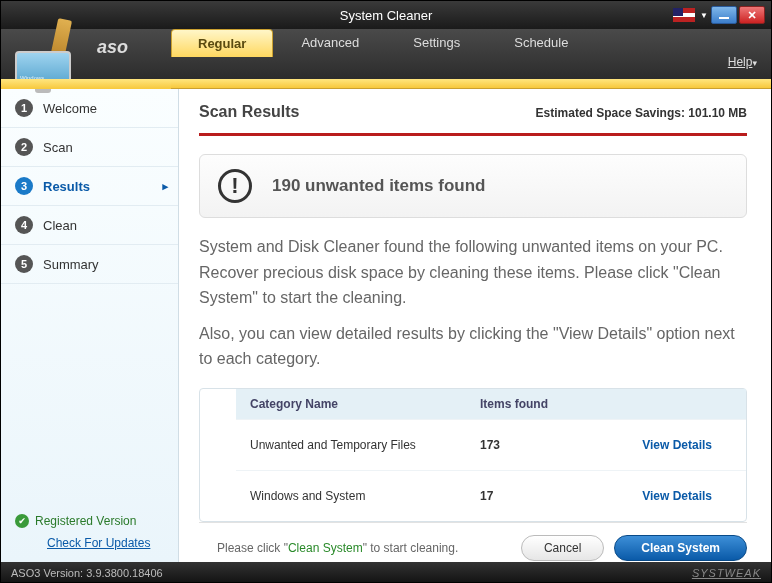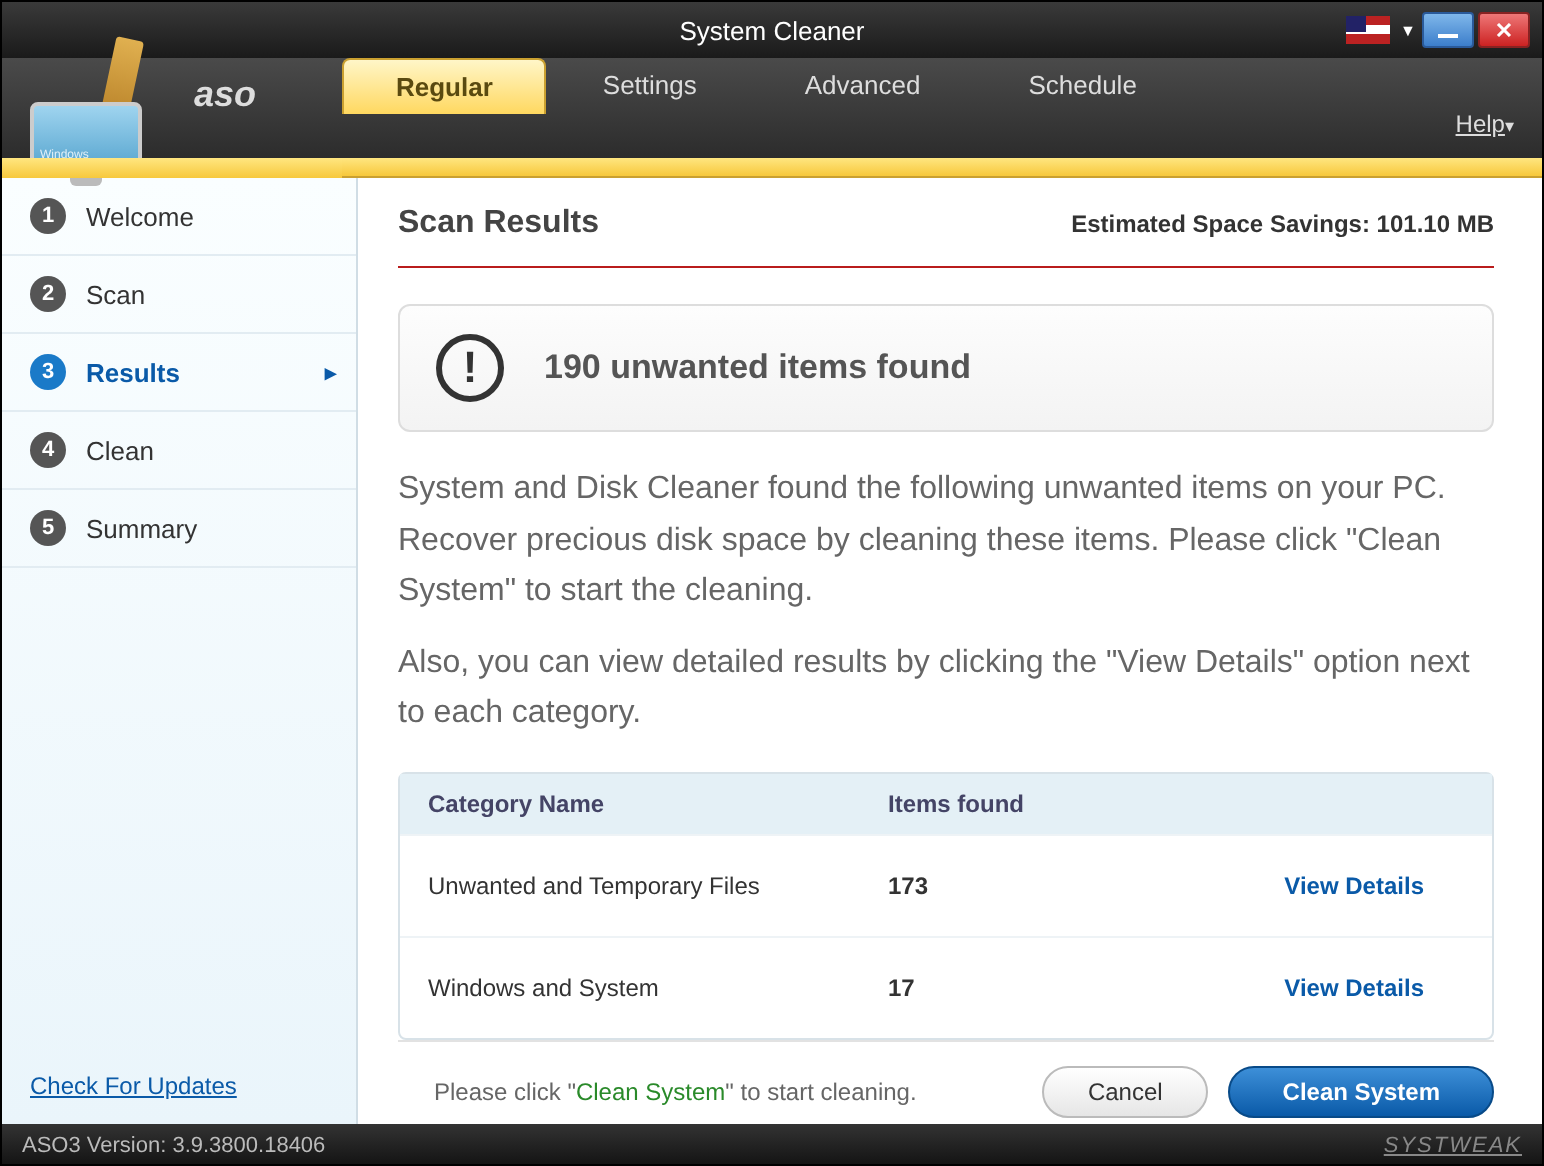--- a/index.html
+++ b/index.html
@@ -36,31 +36,31 @@
 .sidebar { width:178px; background:linear-gradient(#fafeff,#eaf5fb); border-right:1px solid #d0dde5; display:flex; flex-direction:column; }
 .nav { flex:1; }
 .nav-item { display:flex; align-items:center; padding:10px 14px; border-bottom:1px solid #e2ecf2; font-size:13px; color:#333; cursor:pointer; position:relative; }
 .nav-item .num { width:18px; height:18px; border-radius:50%; background:#555; color:#fff; font-size:11px; display:flex; align-items:center; justify-content:center; margin-right:10px; font-weight:bold; }
 .nav-item.active { color:#0a5aa8; font-weight:bold; }
 .nav-item.active .num { background:#1a7ac8; }
 .nav-item.active::after { content:"▸"; position:absolute; right:10px; color:#0a5aa8; font-size:11px; }
 .sidefoot { padding:10px 14px 12px; font-size:12px; }
 .reg { color:#2a7a2a; display:flex; align-items:center; gap:6px; margin-bottom:8px; }
 .reg::before { content:"✔"; width:14px; height:14px; border-radius:50%; background:#3a9a3a; color:#fff; font-size:9px; display:flex; align-items:center; justify-content:center; }
-.updates { color:#0a5aa8; text-decoration:underline; cursor:pointer; }
+.updates { color:#0a5aa8; text-decoration:underline; cursor:pointer;margin-left:32px; }
 
 .main { flex:1; padding:14px 24px 10px 20px; display:flex; flex-direction:column; }
-.main-head { display:flex; justify-content:space-between; align-items:baseline; border-bottom:1px solid #b91c1c; padding-bottom:12px; margin-bottom:18px; }
+.main-head { display:flex; justify-content:space-between; align-items:baseline; border-bottom:3px solid #b91c1c; padding-bottom:12px; margin-bottom:18px; }
 .main-head h2 { font-size:16px; color:#444; }
 .savings { font-size:12px; color:#333; font-weight:bold; }
 .alert { border:1px solid #ddd; border-radius:6px; padding:14px 18px; display:flex; align-items:center; gap:20px; margin-bottom:16px; background:linear-gradient(#fdfdfd,#f3f3f3); }
 .alert .icon { width:34px; height:34px; border:3px solid #333; border-radius:50%; display:flex; align-items:center; justify-content:center; font-size:22px; font-weight:bold; color:#333; }
 .alert .msg { font-size:17px; font-weight:bold; color:#555; }
 .desc { font-size:16px; color:#666; line-height:1.6; margin-bottom:10px; }
-.table { border:1px solid #d8e2e8; border-radius:4px; margin-top:6px; }
+.table { border:1px solid #d8e2e8; border-radius:4px; margin-top:6px;padding-left:36px; }
 .thead { display:flex; background:#e4f0f6; padding:8px 14px; font-size:12px; font-weight:bold; color:#446; }
 .col1 { width:230px; } .col2 { width:150px; } .col3 { flex:1; text-align:right; padding-right:20px; }
 .trow { display:flex; padding:18px 14px; font-size:12px; color:#333; border-top:1px solid #eef3f6; align-items:center; }
 .trow .col2 { font-weight:bold; }
 .vd { color:#0a5aa8; font-weight:bold; cursor:pointer; }
 .mainfoot { margin-top:auto; border-top:1px solid #e2e2e2; padding-top:12px; display:flex; align-items:center; }
 .hint { font-size:12px; color:#666; padding-left:18px; }
 .hint .cs { color:#2a8a2a; }
 .btns { margin-left:auto; display:flex; gap:10px; }
 .btn { padding:5px 22px; border-radius:14px; font-size:12px; cursor:pointer; border:1px solid; }
@@ -87,22 +87,22 @@
   <div class="logo-area">
     <div class="brush"></div>
     <div class="monitor">
         <div class="screen"></div>
         <div class="stand"></div>
       </div>
     <span class="brand">aso</span>
   </div>
   <div class="tabs">
     <div class="tab active">Regular</div>
+    <div class="tab">Advanced</div>
     <div class="tab">Settings</div>
-    <div class="tab">Advanced</div>
     <div class="tab">Schedule</div>
   </div>
   <span class="help">Help</span>
 </div>
 <div class="goldbar"></div>
 
 <div class="body">
   <div class="sidebar">
     <div class="nav">
       <div class="nav-item">
@@ -120,20 +120,23 @@
       <div class="nav-item">
           <span class="num">4</span>
           <span>Clean</span>
         </div>
       <div class="nav-item">
           <span class="num">5</span>
           <span>Summary</span>
         </div>
     </div>
     <div class="sidefoot">
+      <div class="reg">
+          <span>Registered Version</span>
+        </div>
       <div class="updates">Check For Updates</div>
     </div>
   </div>
 
   <div class="main">
     <div class="main-head">
       <h2>Scan Results</h2>
       <div class="savings"><span>Estimated Space Savings: </span><span>101.10 MB</span></div>
     </div>
     <div class="alert">

